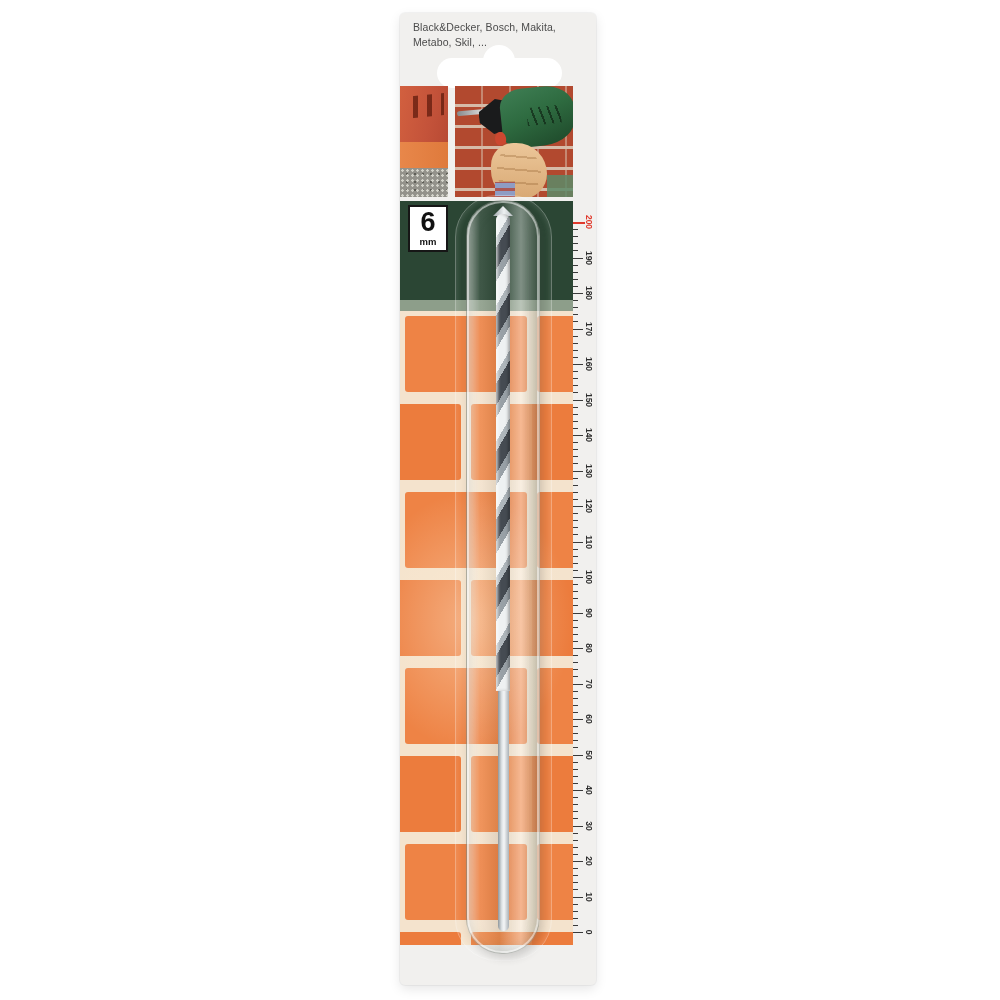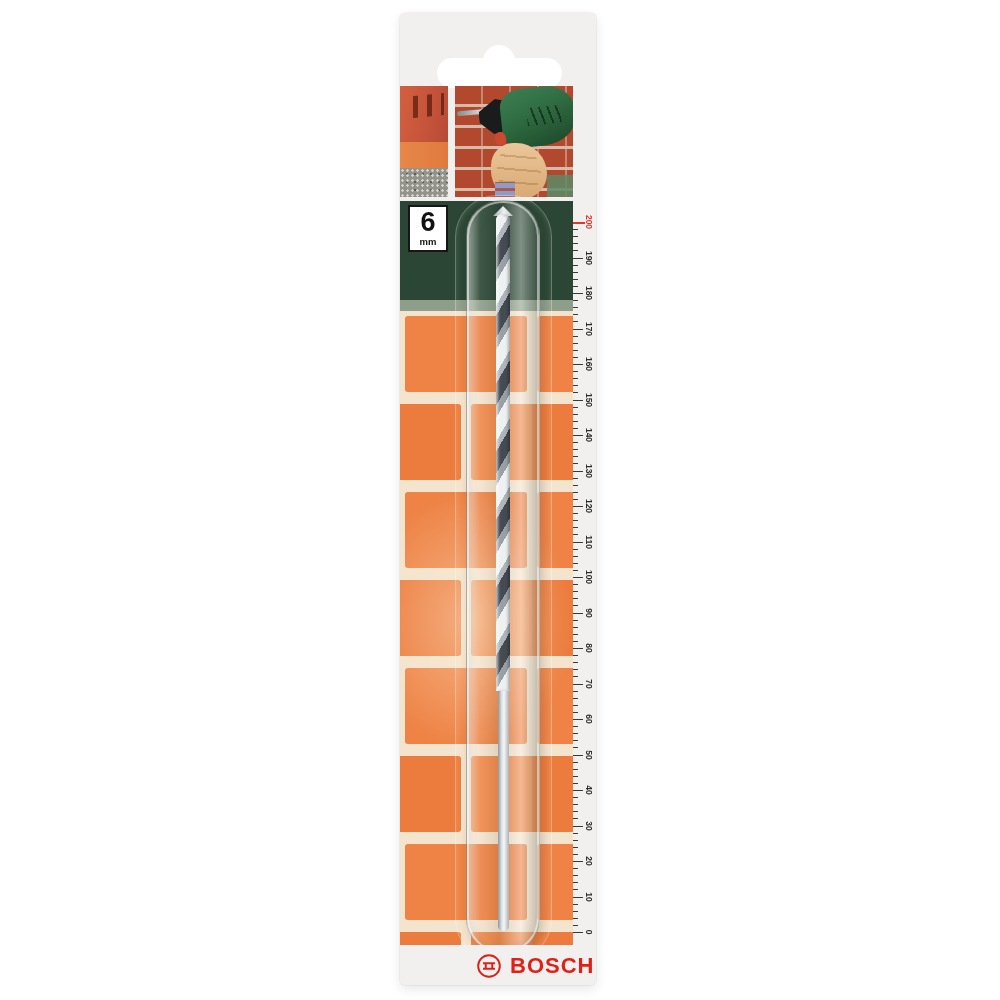--- a/index.html
+++ b/index.html
@@ -81,20 +81,21 @@
         border-radius:0 0 5px 5px;}
   .logo-row{position:absolute;left:76px;top:8px;display:flex;align-items:center;gap:8px;}
   .bosch-text{font-size:22px;font-weight:bold;color:var(--bosch_red,#dd2119);letter-spacing:1px;line-height:1;}
 </style>
 </head>
 <body>
 
 <div class="stage">
   <div class="card">
 
+    <div class="brand-note">Black&amp;Decker, Bosch, Makita, Metabo, Skil, ...</div>
 
     <svg class="euroslot" width="196" height="92" viewBox="0 0 196 92">
       <circle cx="99" cy="48" r="16" fill="#ffffff"></circle>
       <rect x="37" y="45" width="125" height="30" rx="15" fill="#ffffff"></rect>
     </svg>
 
     <div class="photo photo-left">
       <div class="pl-top"></div>
       <div class="pl-holes"></div>
       <div class="pl-mid"></div>
@@ -263,24 +264,15 @@
         <div class="tick-label hl" style="top: 209px;">200</div>
       </div>
 
     <div class="blister-flange"></div>
     <div class="blister">
       <div class="bit-tip"></div>
       <div class="bit-flutes"></div>
       <div class="bit-shank"></div>
     </div>
 
-    <div class="bottom-bar">
-      <div class="logo-row">
-        <svg width="26" height="26" viewBox="0 0 24 24">
-          <circle cx="12" cy="12" r="10" fill="none" stroke="#dd2119" stroke-width="1.8"></circle>
-          <path d="M6.5 9.5 H17.5 M6.5 14.5 H17.5 M9 9.5 V14.5 M15 9.5 V14.5" fill="none" stroke="#dd2119" stroke-width="1.8"></path>
-        </svg>
-        <div class="bosch-text">BOSCH</div>
-      </div>
-    </div>
 
   </div>
 </div>
 
 </body></html>

